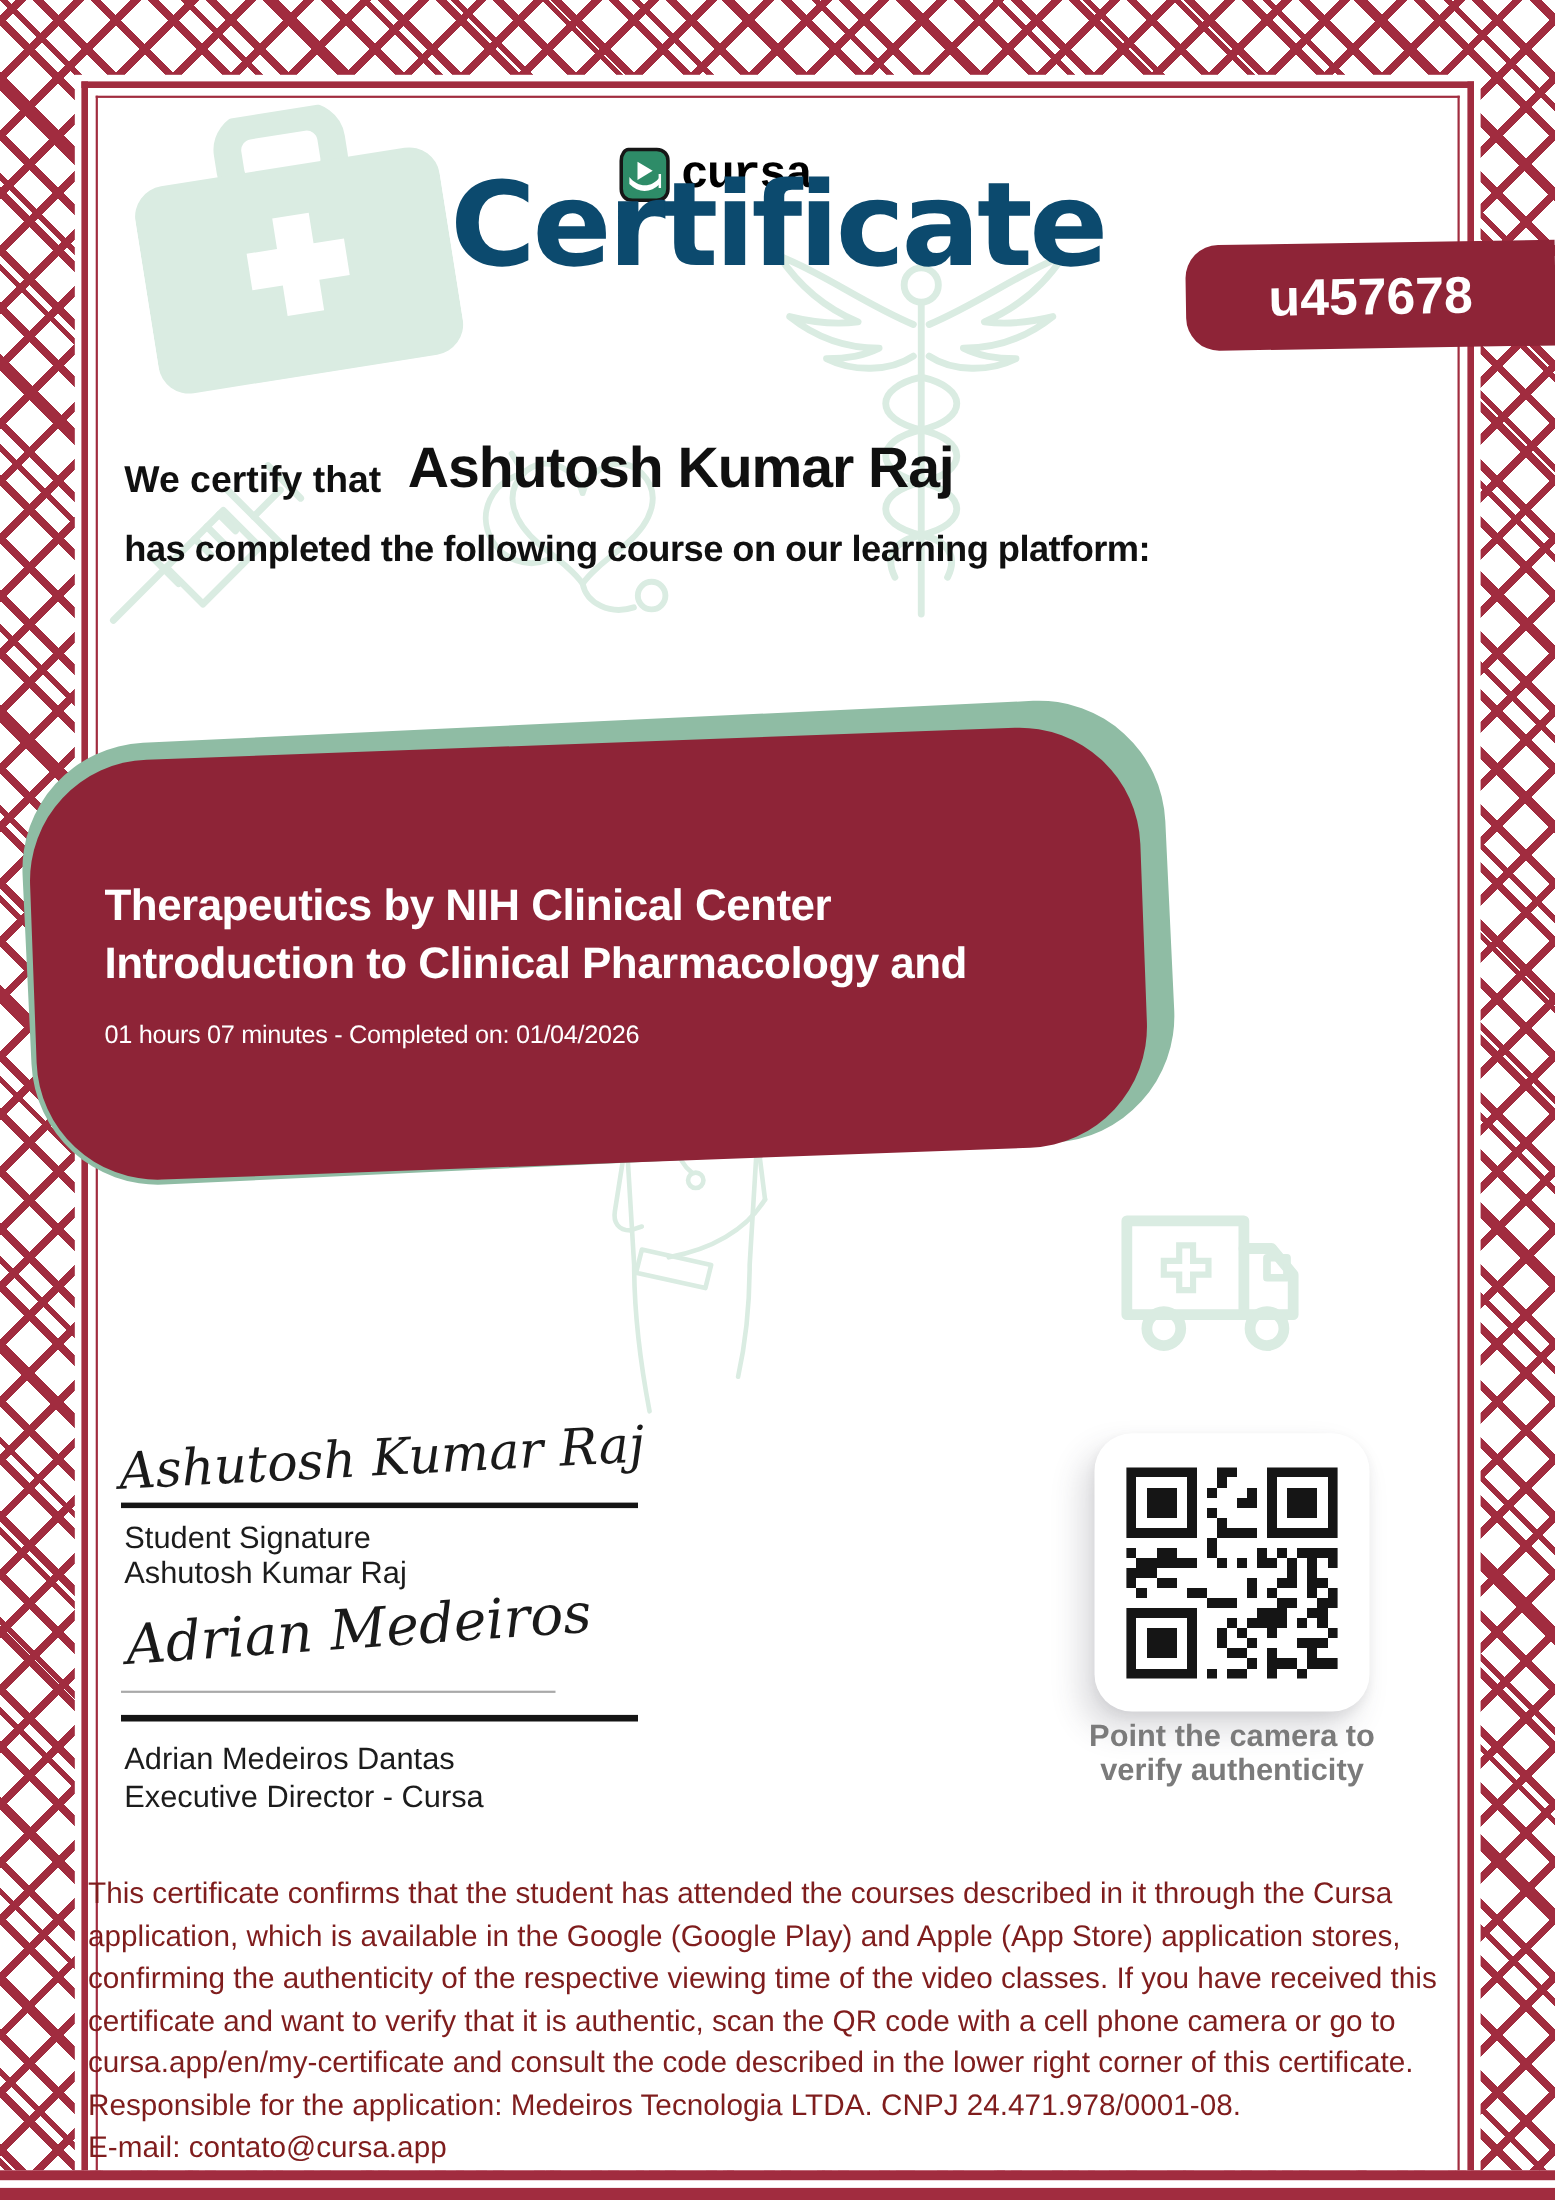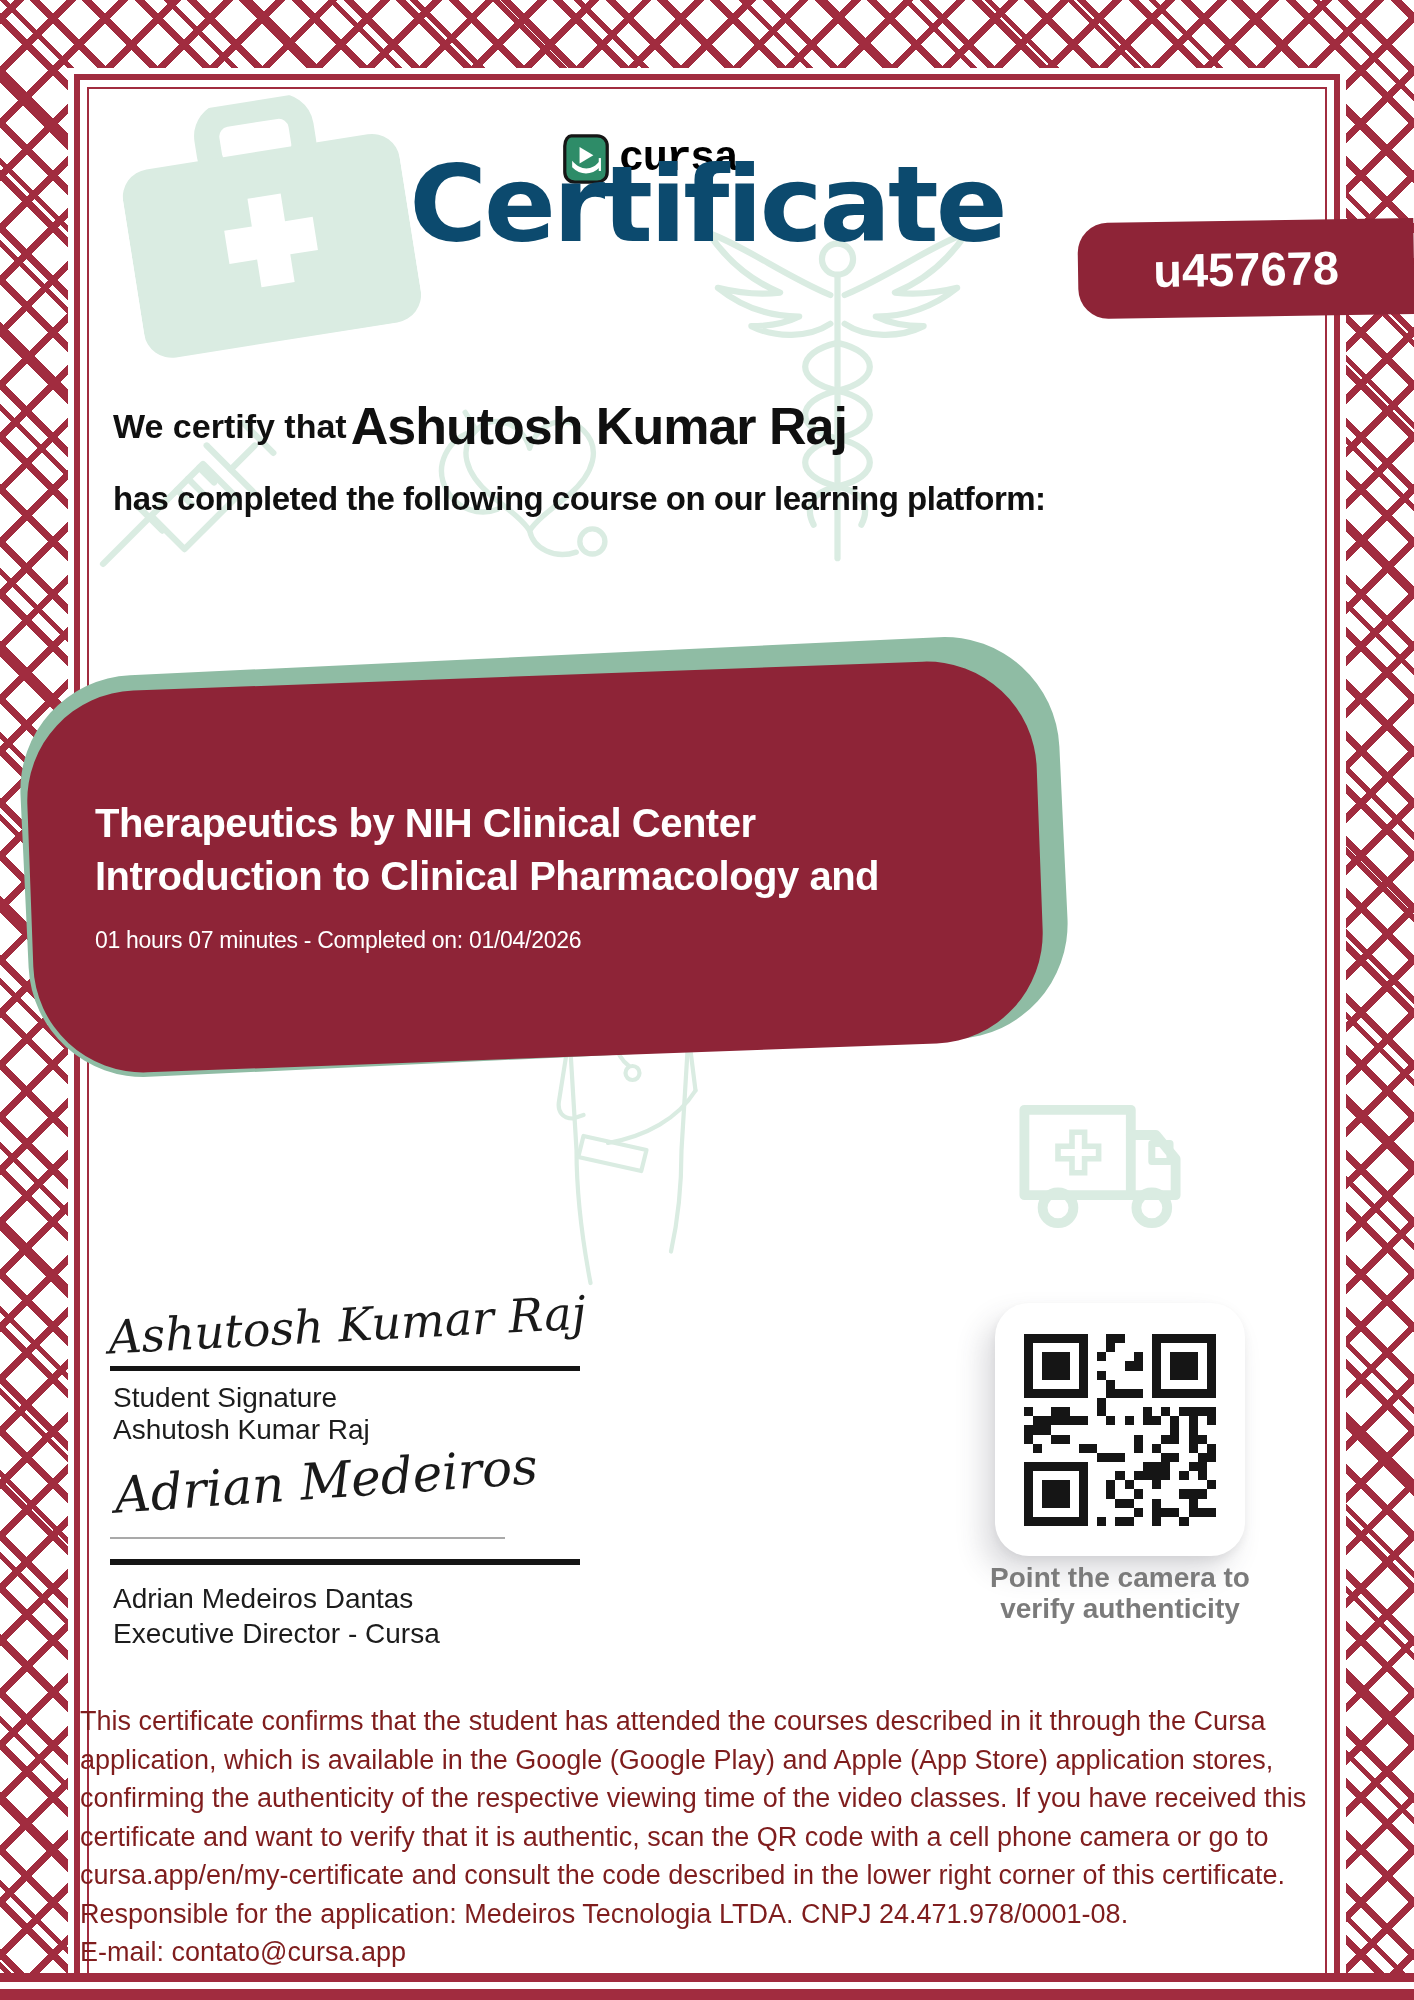--- a/index.html
+++ b/index.html
@@ -38,21 +38,21 @@
   .brand{position:absolute;left:562px;top:132px;display:flex;align-items:center;gap:9px;z-index:4}
   .brand-text{font-family:Liberation Mono, monospace;font-size:42px;font-weight:700;color:#000000;letter-spacing:-1.5px}
   .cert-title{position:absolute;left:68px;top:152px;width:1278px;text-align:center;z-index:4;
     font-family:"DejaVu Sans",sans-serif;font-weight:800;font-size:106px;line-height:1;letter-spacing:-3px;color:#0c4a6e}
   .code-badge{position:absolute;left:1078px;top:218px;width:336px;height:96px;background:var(--maroon-deep);
     border-radius:30px 0 0 30px;transform:rotate(-0.9deg);transform-origin:100% 50%;
     display:flex;align-items:center;justify-content:center;color:#fff;font-size:47px;font-weight:700;z-index:6}
 
   
   .intro{position:absolute;left:113px;top:396px;z-index:4;color:var(--ink)}
-  .intro-line1{display:flex;align-items:center;gap:4px}
+  .intro-line1{display:flex;align-items:flex-end;gap:24px}
   .intro-prefix{font-size:34px;font-weight:700}
   .student-name{font-size:52px;font-weight:700;letter-spacing:-1px}
   .intro-statement{margin-top:24px;font-size:33px;font-weight:700;letter-spacing:-0.5px}
 
   
   .course-sage{position:absolute;left:24px;top:656px;width:1040px;height:402px;border-radius:115px;background:var(--sage);transform:rotate(-2.7deg);z-index:3}
   .course-blob{position:absolute;left:30px;top:676px;width:1010px;height:382px;border-radius:110px;background:var(--maroon-deep);transform:rotate(-2.1deg);z-index:3}
   .course-text{position:absolute;left:95px;top:797px;z-index:4;color:#fff}
   .course-title{font-size:40px;font-weight:700;line-height:53px;letter-spacing:-0.5px;white-space:nowrap}
   .course-meta{margin-top:24px;font-size:23px;font-weight:400;letter-spacing:-0.3px}

